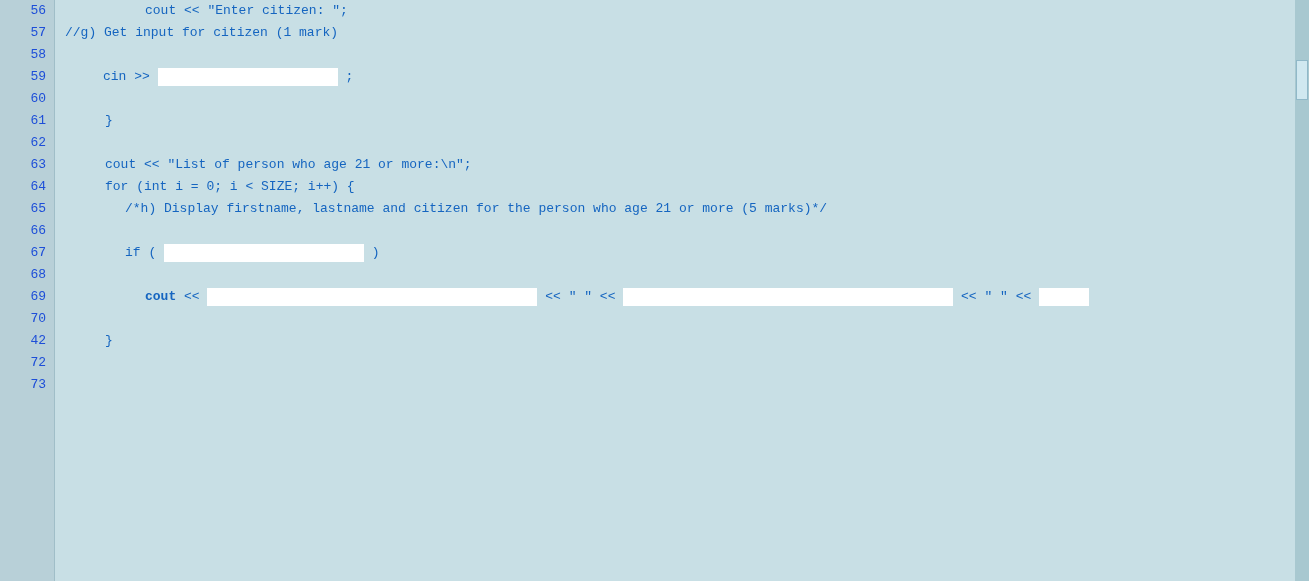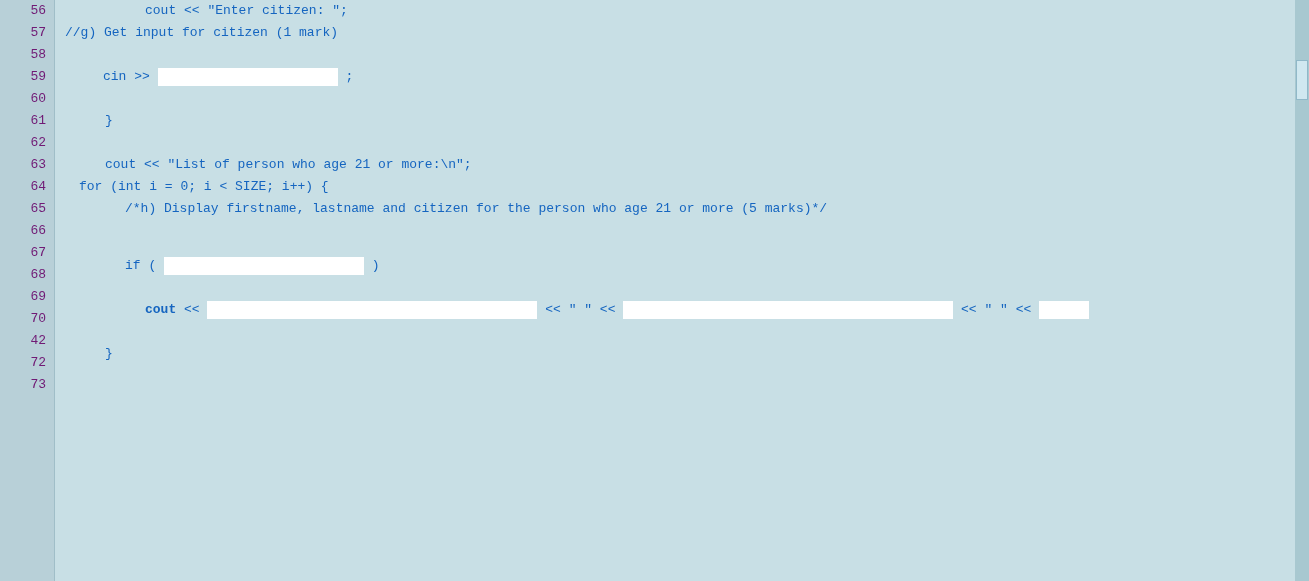--- a/index.html
+++ b/index.html
@@ -40,21 +40,21 @@
       flex-direction: column;
       border-right: 1px solid #a0bec8;
     }
 
     .line-number {
       height: 22px;
       line-height: 22px;
       padding-right: 8px;
       padding-left: 8px;
       text-align: right;
-      color: #701a75;
+      color: #1d4ed8;
       font-size: 13px;
       font-family: 'Courier New', Courier, monospace;
     }
 
     .code-content {
       flex: 1;
       padding: 0;
       overflow-x: auto;
       background-color: #c8dfe5;
     }
@@ -150,33 +150,33 @@
       </div>
 
       <div class="code-line" style="padding-left: 10px;">
         &nbsp;
       </div>
 
       <div class="code-line" style="padding-left: 50px;">
         <span>cout &lt;&lt; "List of person who age 21 or more:\n";</span>
       </div>
 
-      <div class="code-line" style="padding-left: 24px;">
+      <div class="code-line" style="padding-left: 50px;">
         <span>for (int i = 0; i &lt; SIZE; i++) {</span>
       </div>
 
       <div class="code-line" style="padding-left: 70px; align-items: center;">
         <span>/*h) Display firstname, lastname and citizen for the person who age 21 or more (5 marks)*/</span>
       </div>
 
       <div class="code-line" style="padding-left: 10px;">
         &nbsp;
       </div>
 
-      <div class="code-line" style="padding-left: 70px; margin-top: 13px;">
+      <div class="code-line" style="padding-left: 70px;">
         <span>if (&nbsp;</span>
         <input class="input-box" type="text" style="width: 200px;">
         <span>&nbsp;)</span>
       </div>
 
       <div class="code-line" style="padding-left: 10px;">
         &nbsp;
       </div>
 
       <div class="code-line" style="padding-left: 90px;">

